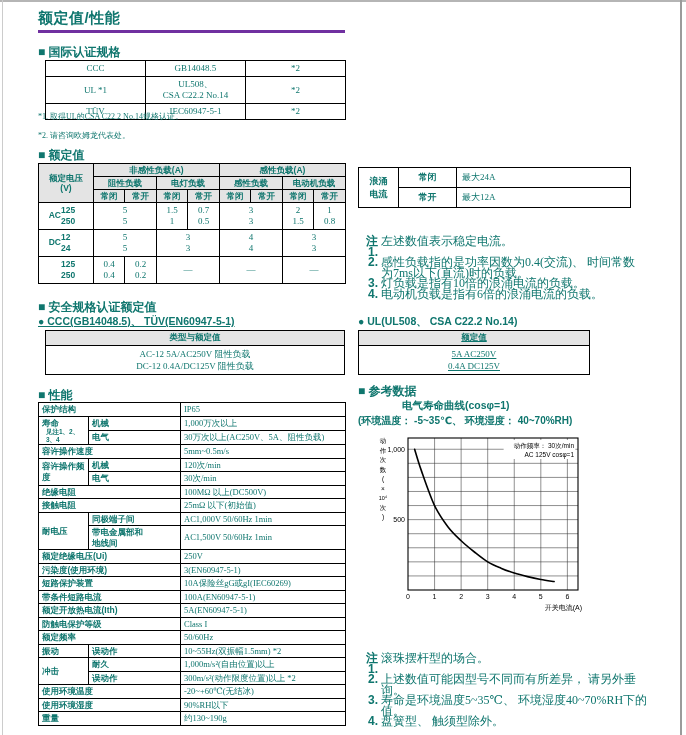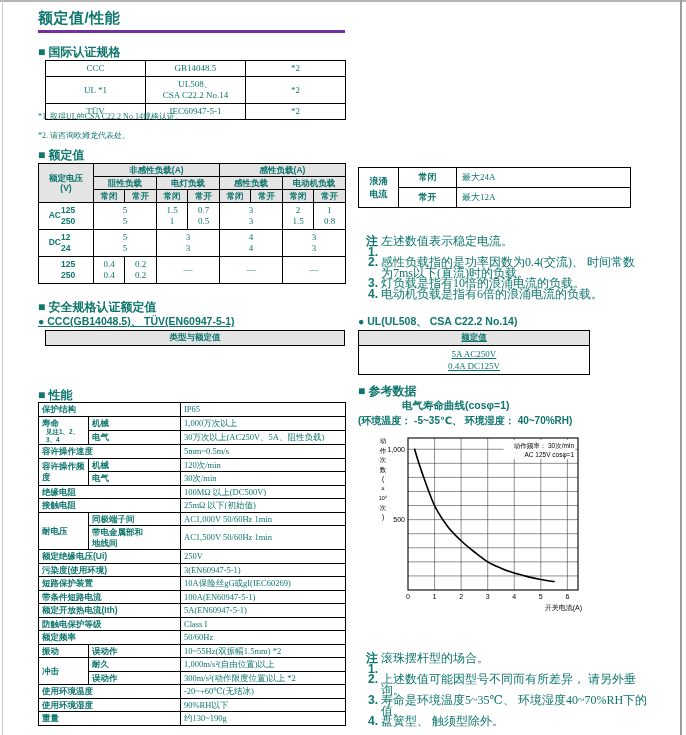--- a/index.html
+++ b/index.html
@@ -235,20 +235,24 @@
       <span class="ntext">电动机负载是指有6倍的浪涌电流的负载。</span>
     </div>
   </div>
 
   <div class="abs sec-h" style="left:38px;top:299px;">■ 安全规格认证额定值</div>
   <div class="abs dot-h" style="left:38px;top:315px;text-decoration:underline;">● CCC(GB14048.5)、 TÜV(EN60947-5-1)</div>
   <table class="abs safety-t" style="left:45px;top:330px;width:300px;">
     <tbody>
         <tr>
       <th>类型与额定值</th>
+    </tr>
+    <tr style="height:27px;">
+      <td class="ml">AC-12 5A/AC250V 阻性负载
+DC-12 0.4A/DC125V 阻性负载</td>
     </tr>
   </tbody>
     </table>
   <div class="abs dot-h" style="left:358px;top:315px;">● UL(UL508、 CSA C22.2 No.14)</div>
   <table class="abs safety-t" style="left:358px;top:330px;width:232px;text-decoration:underline;">
     <tbody>
         <tr>
       <th>额定值</th>
     </tr>
     <tr style="height:27px;">

